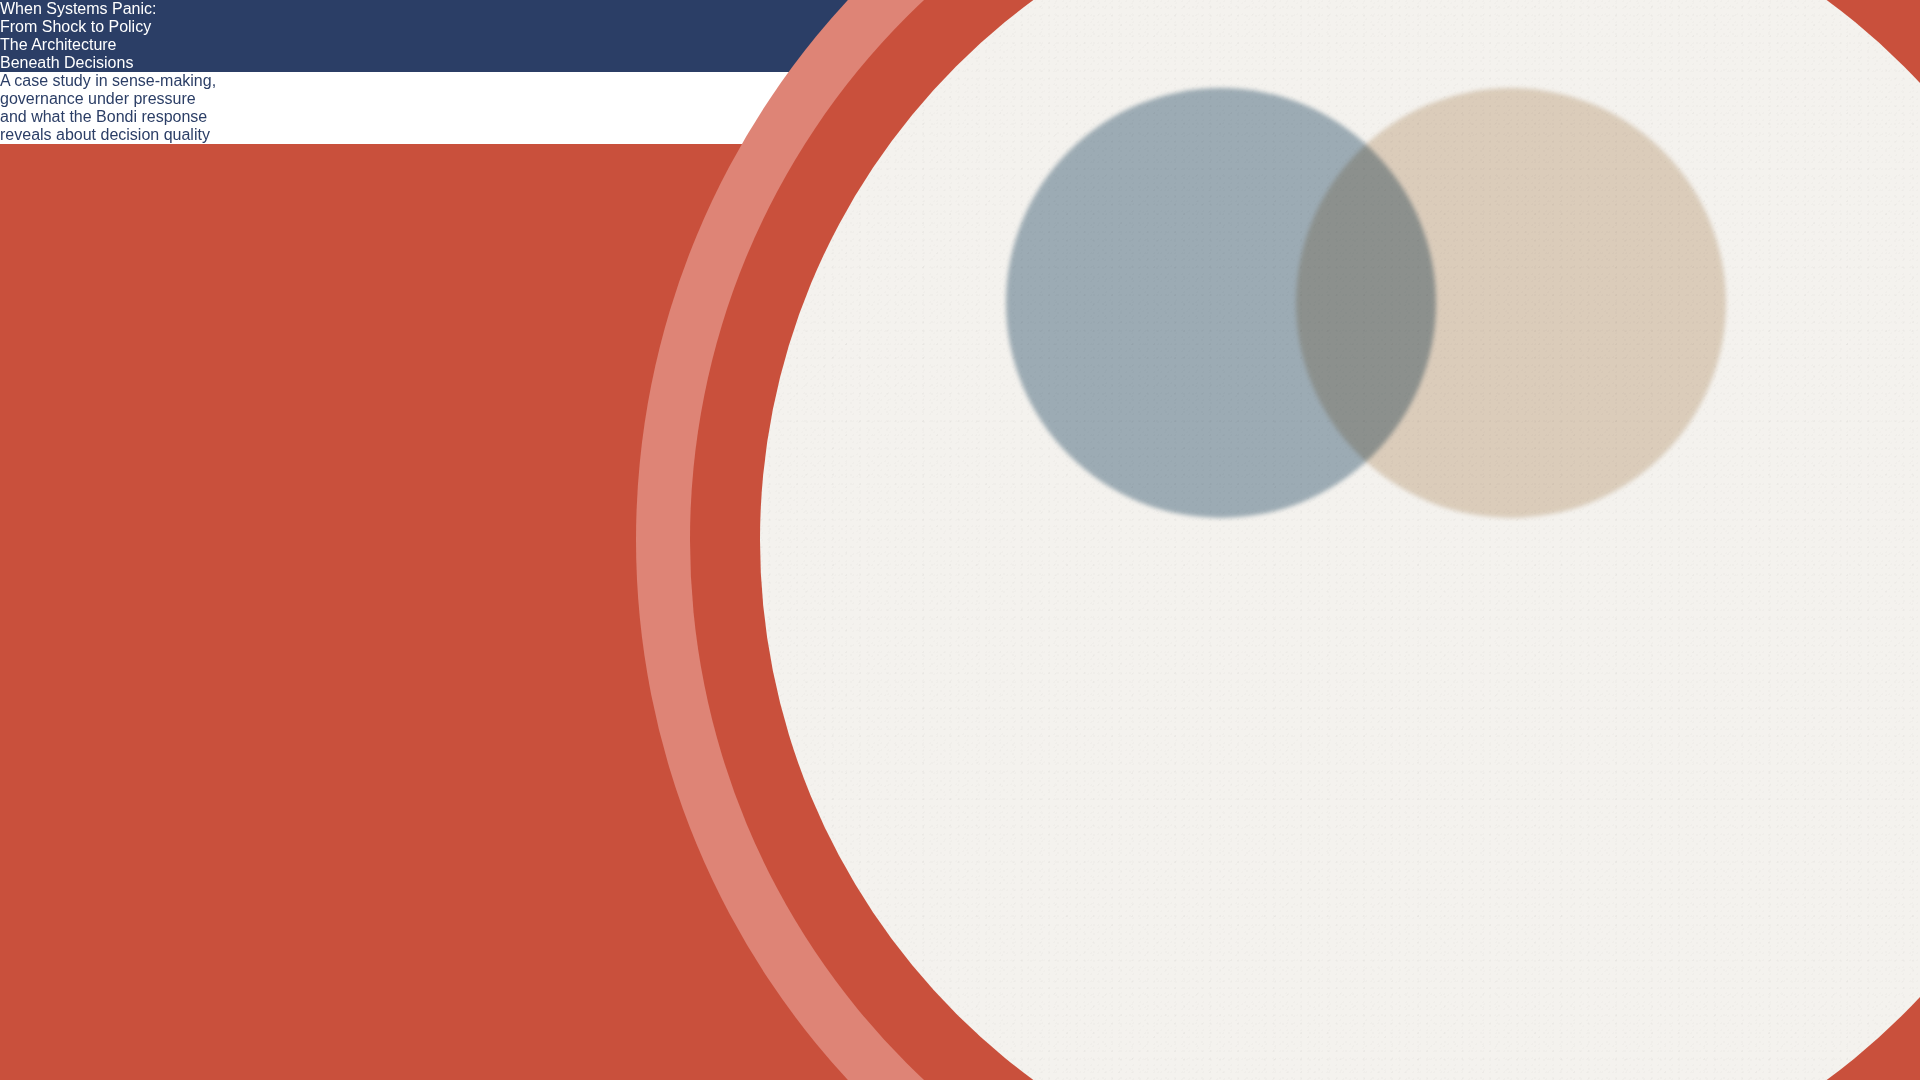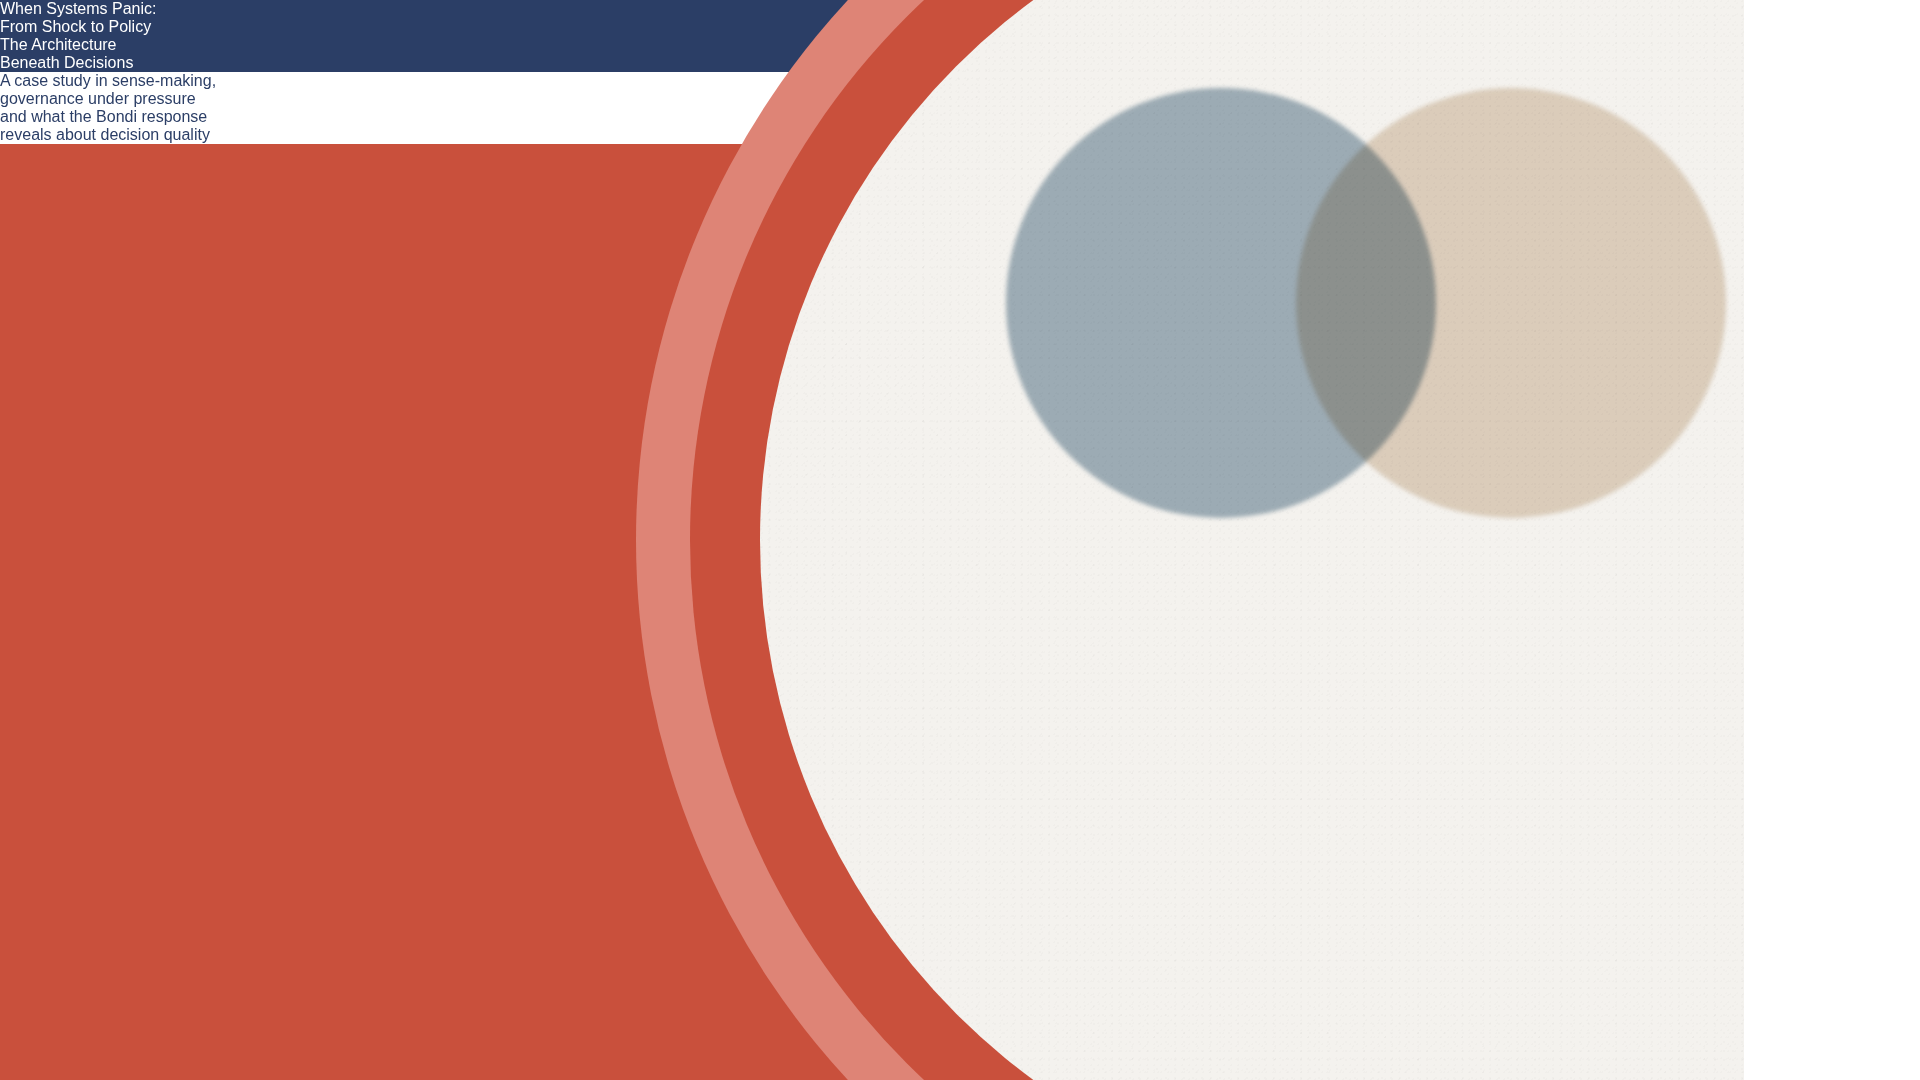--- a/index.html
+++ b/index.html
@@ -6,21 +6,21 @@
 
   html, body {
     width: 1920px;
     height: 1080px;
     overflow: hidden;
     background: #ffffff;
   }
 
   #slide {
     position: relative;
-    width: 1744px;
+    width: 1920px;
     height: 1080px;
     overflow: hidden;
     font-family: "Liberation Sans", sans-serif;
     background: #C9503C;
   }
 
   
   .ring {
     position: absolute;
     border-radius: 50%;

